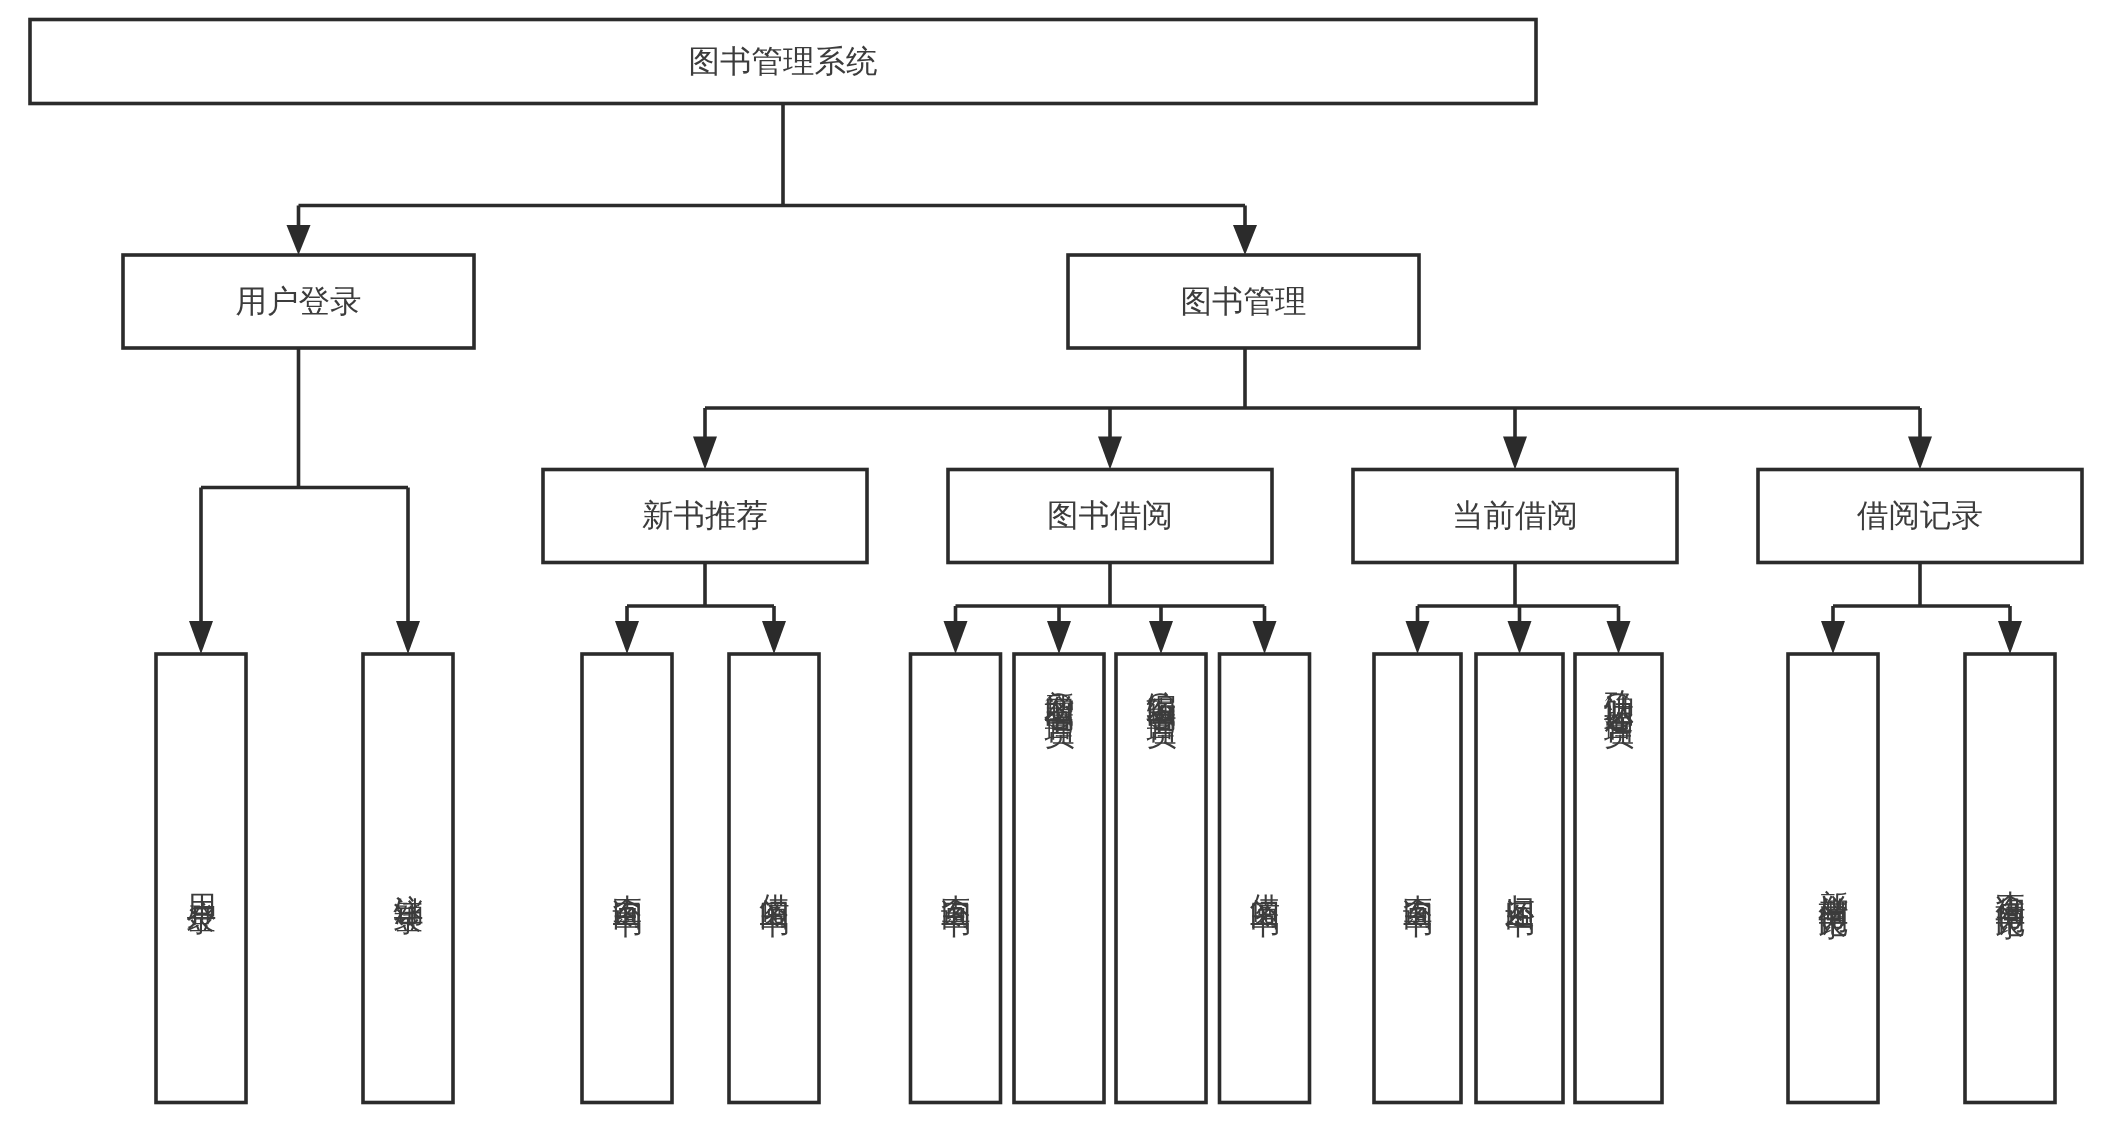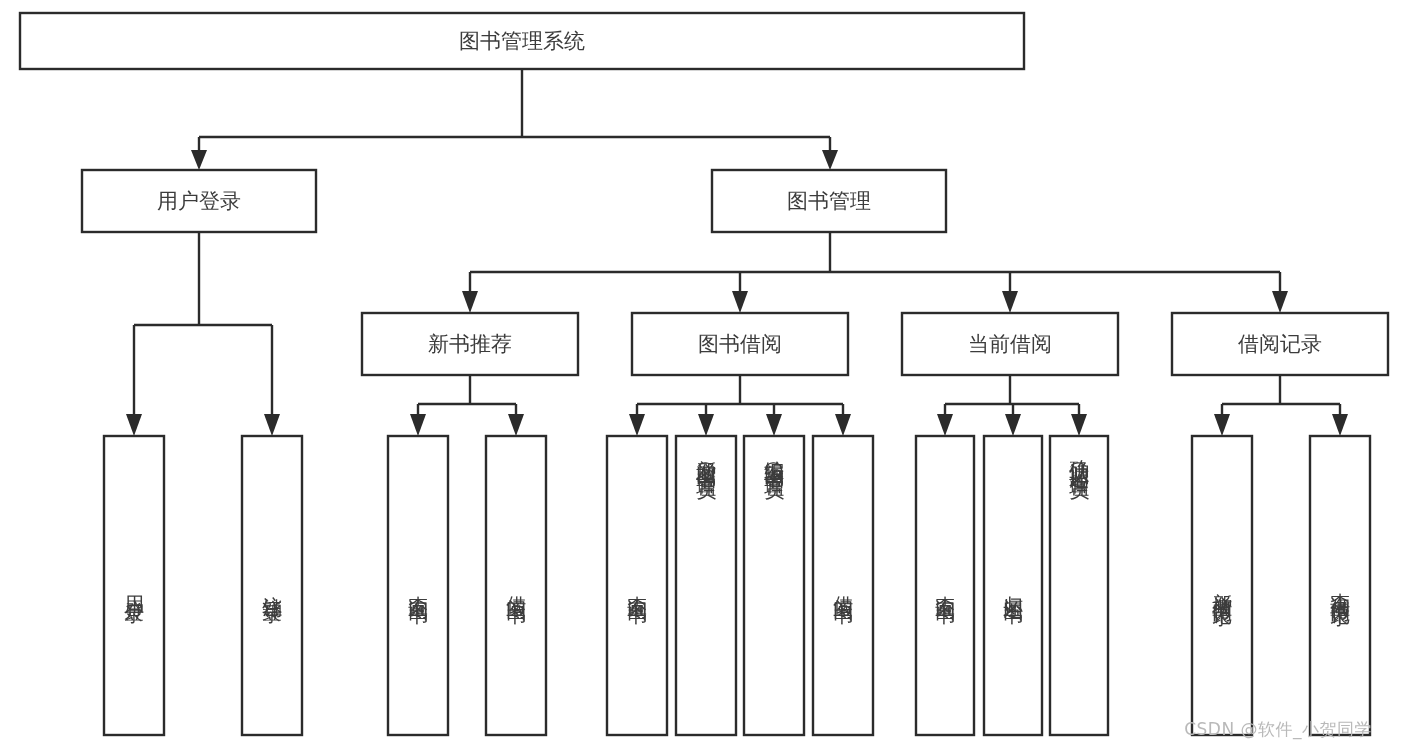--- a/index.html
+++ b/index.html
@@ -246,15 +246,14 @@
   <div class="leaf-label-wrap" style="left:1050px; top:436px; width:58px; height:299px; align-items:flex-start;">
     <span class="leaf-label" style="margin-top:8px;">确认归还（管理员）</span>
   </div>
   <div class="leaf-label-wrap" style="left:1192px; top:436px; width:60px; height:299px;">
     <span class="leaf-label">新增借阅记录</span>
   </div>
   <div class="leaf-label-wrap" style="left:1310px; top:436px; width:60px; height:299px;">
     <span class="leaf-label">查询借阅记录</span>
   </div>
 
-  <div class="watermark">CSDN @软件_小贺同学</div>
 
 </div>
 
 </body></html>

